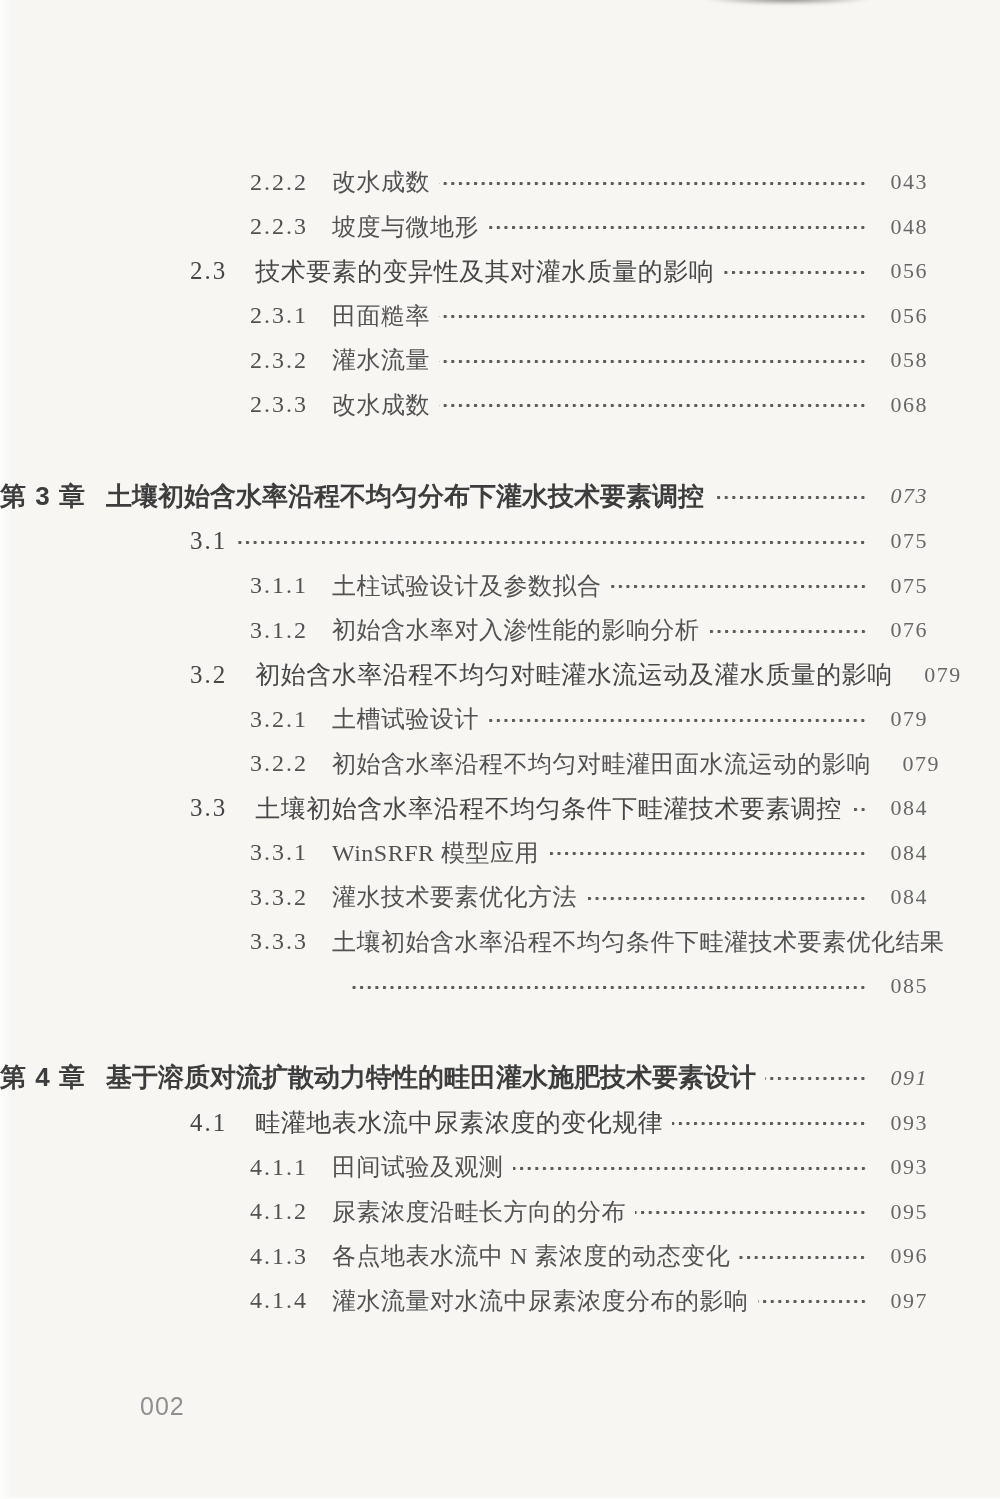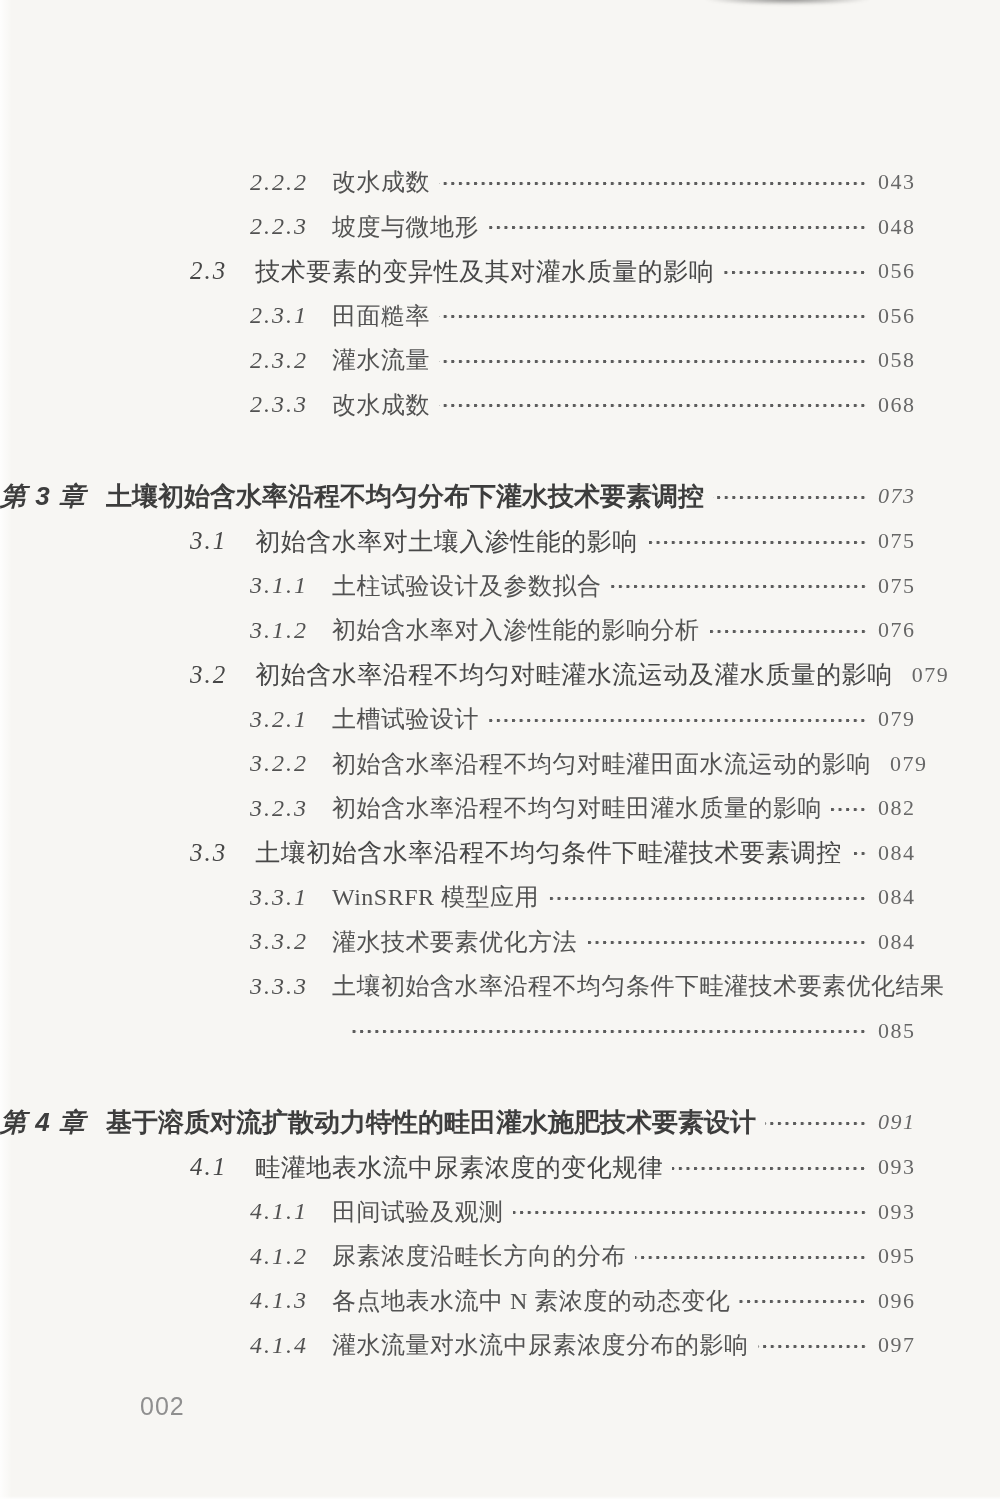--- a/index.html
+++ b/index.html
@@ -52,42 +52,41 @@
   .row {
     display: flex;
     align-items: center;
     height: 44.5px;
     color: #4e4e4e;
   }
   .row .num {
     flex: none;
     letter-spacing: 2px;
     white-space: pre;
-    font-style: italic;
   }
   .row .title {
     flex: none;
     letter-spacing: 0.5px;
     white-space: pre;
   }
   .row .dots {
     flex: 1 1 auto;
     align-self: center;
     height: 5px;
     margin: 2px 10px 0 9px;
     background-image: radial-gradient(circle at 2.5px 2.5px, #5c5c5c 1.5px, rgba(0,0,0,0) 1.9px);
     background-size: 7.6px 5px;
     background-repeat: repeat-x;
     background-position: right center;
     min-width: 0;
   }
   .row .pg {
     flex: none;
     width: 50px;
-    text-align: left;
+    text-align: right;
     font-family: "Liberation Serif", serif;
     font-size: 22px;
     font-weight: normal;
     color: #676767;
     letter-spacing: 1.5px;
   }
   .row.lvl1 {
     margin-top: 46px;
     height: 46px;
     font-family: "Liberation Sans", sans-serif;
@@ -172,21 +171,20 @@
     <span class="pg">068</span>
   </div>
       <div class="row lvl1">
     <span class="num">第 3 章</span>
     <span class="title">土壤初始含水率沿程不均匀分布下灌水技术要素调控</span>
     <span class="dots"></span>
     <span class="pg">073</span>
   </div>
       <div class="row lvl2">
     <span class="num">3.1</span>
-    <span class="title">初始含水率对土壤入渗性能的影响</span>
     <span class="dots"></span>
     <span class="pg">075</span>
   </div>
       <div class="row lvl3">
     <span class="num">3.1.1</span>
     <span class="title">土柱试验设计及参数拟合</span>
     <span class="dots"></span>
     <span class="pg">075</span>
   </div>
       <div class="row lvl3">
@@ -205,26 +203,20 @@
     <span class="num">3.2.1</span>
     <span class="title">土槽试验设计</span>
     <span class="dots"></span>
     <span class="pg">079</span>
   </div>
       <div class="row lvl3">
     <span class="num">3.2.2</span>
     <span class="title">初始含水率沿程不均匀对畦灌田面水流运动的影响</span>
     <span class="dots"></span>
     <span class="pg">079</span>
-  </div>
-      <div class="row lvl3">
-    <span class="num">3.2.3</span>
-    <span class="title">初始含水率沿程不均匀对畦田灌水质量的影响</span>
-    <span class="dots"></span>
-    <span class="pg">082</span>
   </div>
       <div class="row lvl2">
     <span class="num">3.3</span>
     <span class="title">土壤初始含水率沿程不均匀条件下畦灌技术要素调控</span>
     <span class="dots"></span>
     <span class="pg">084</span>
   </div>
       <div class="row lvl3">
     <span class="num">3.3.1</span>
     <span class="title">WinSRFR 模型应用</span>

